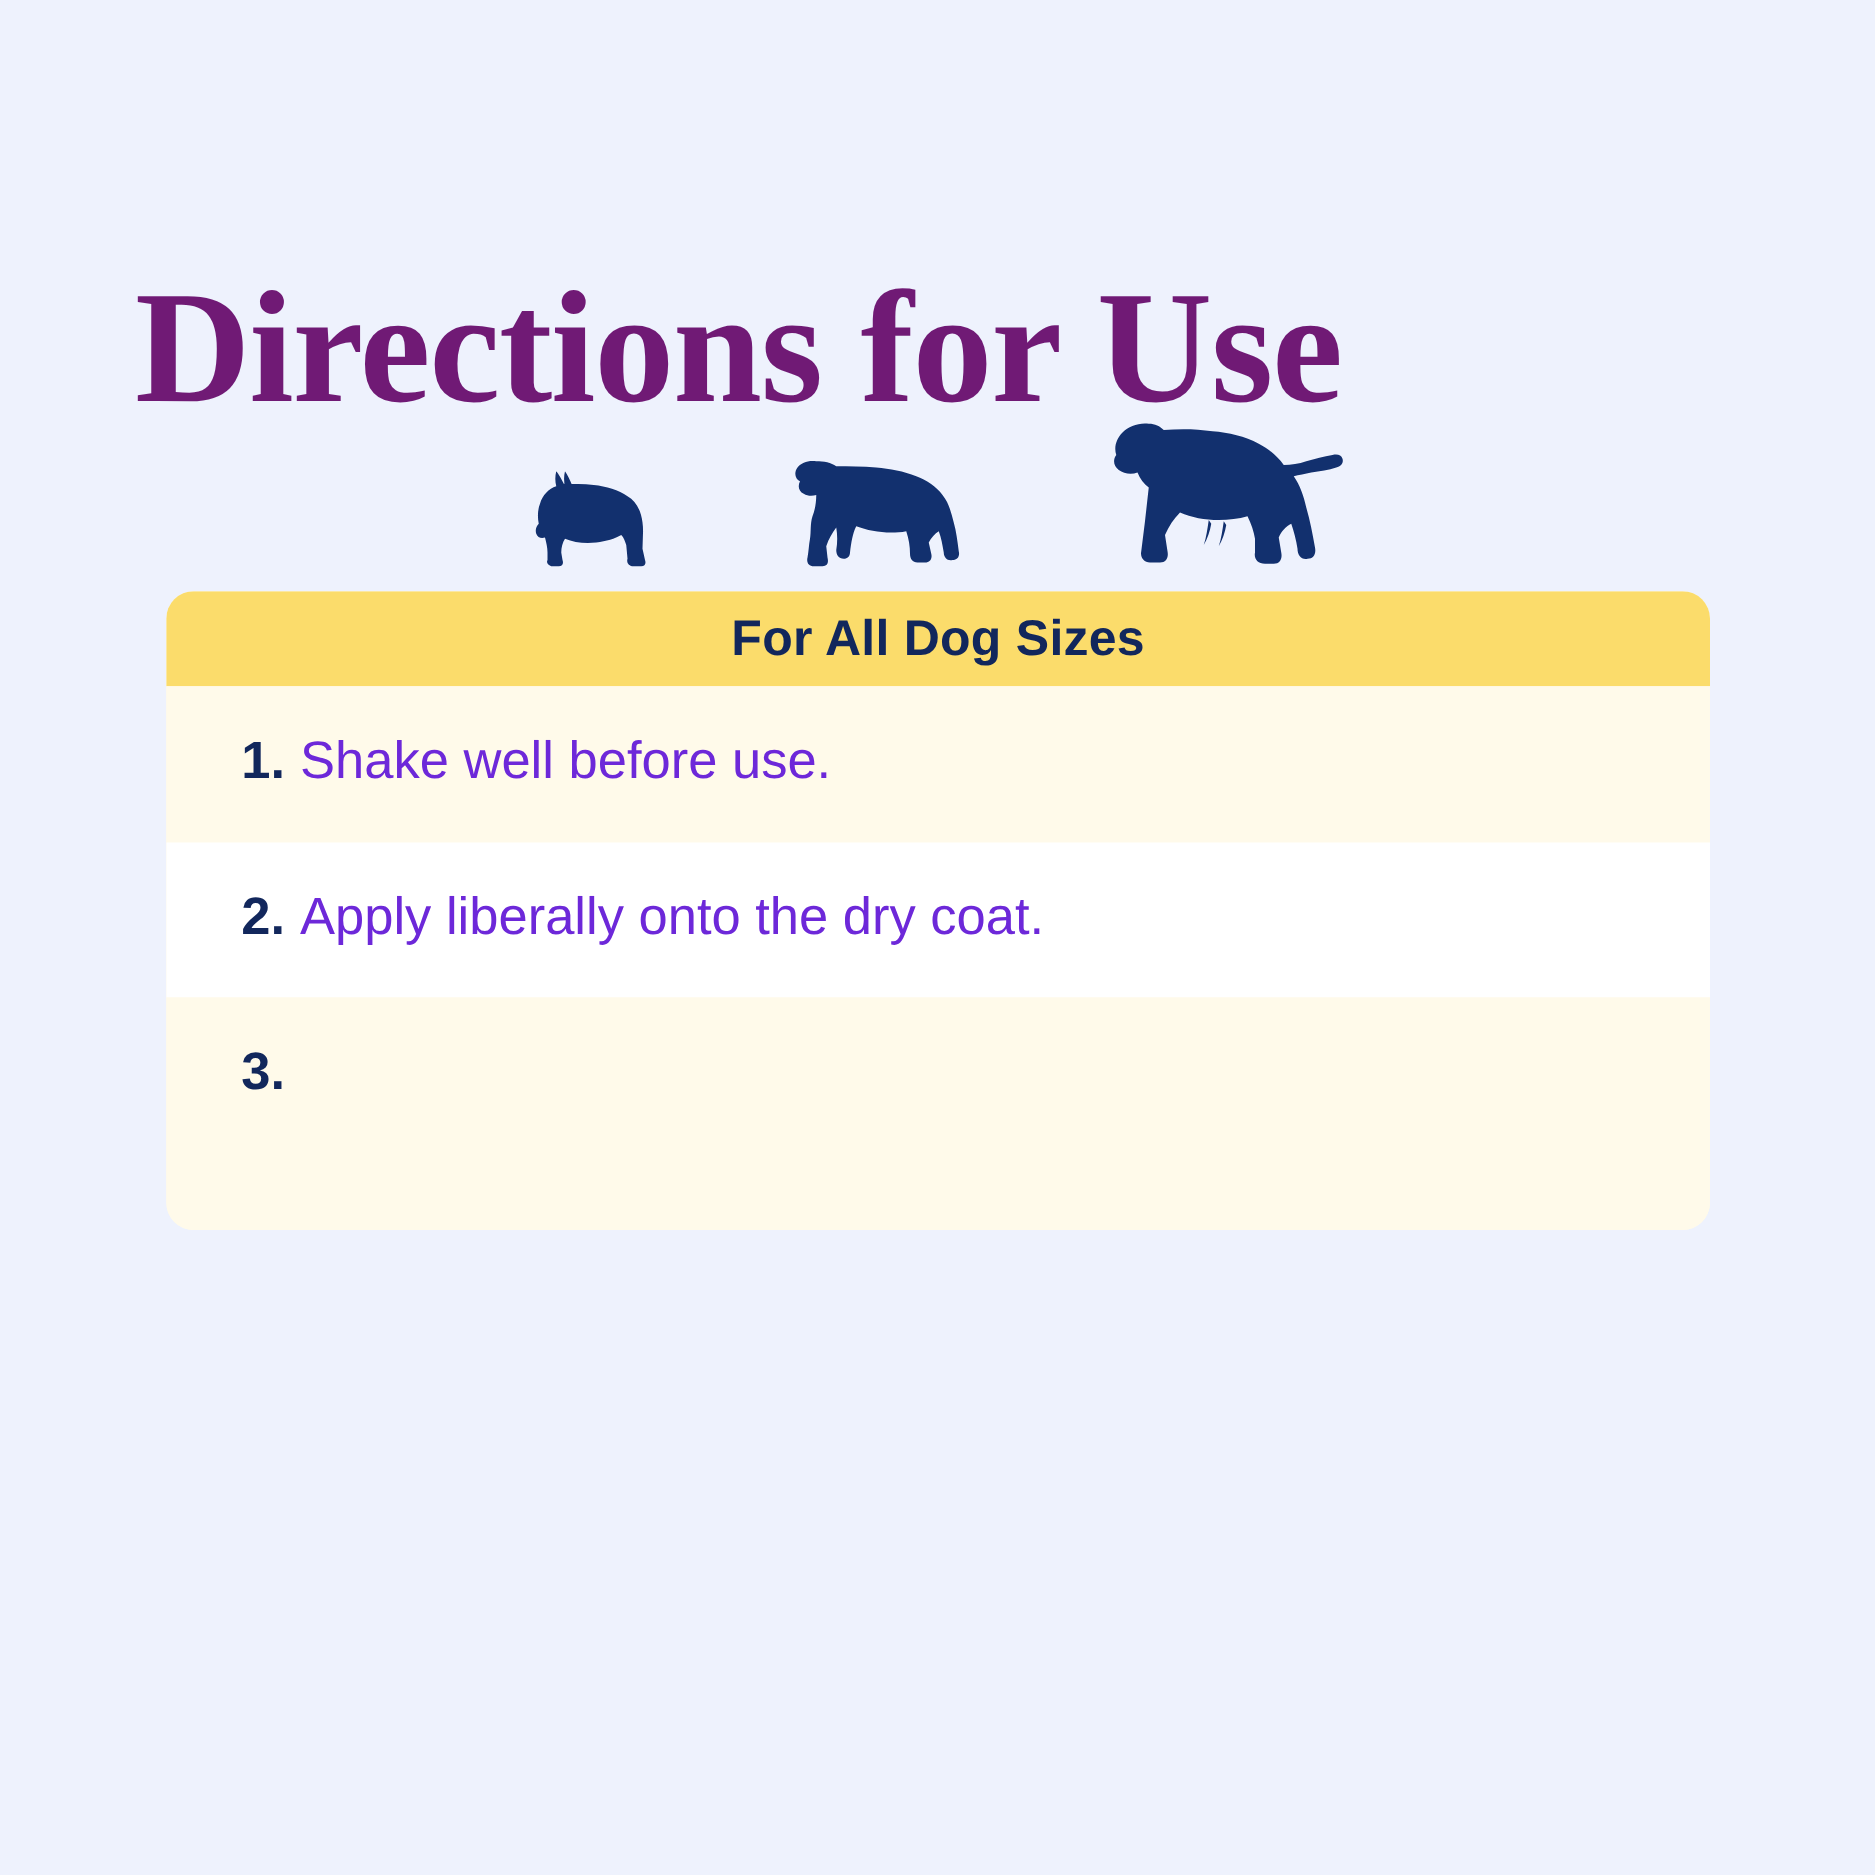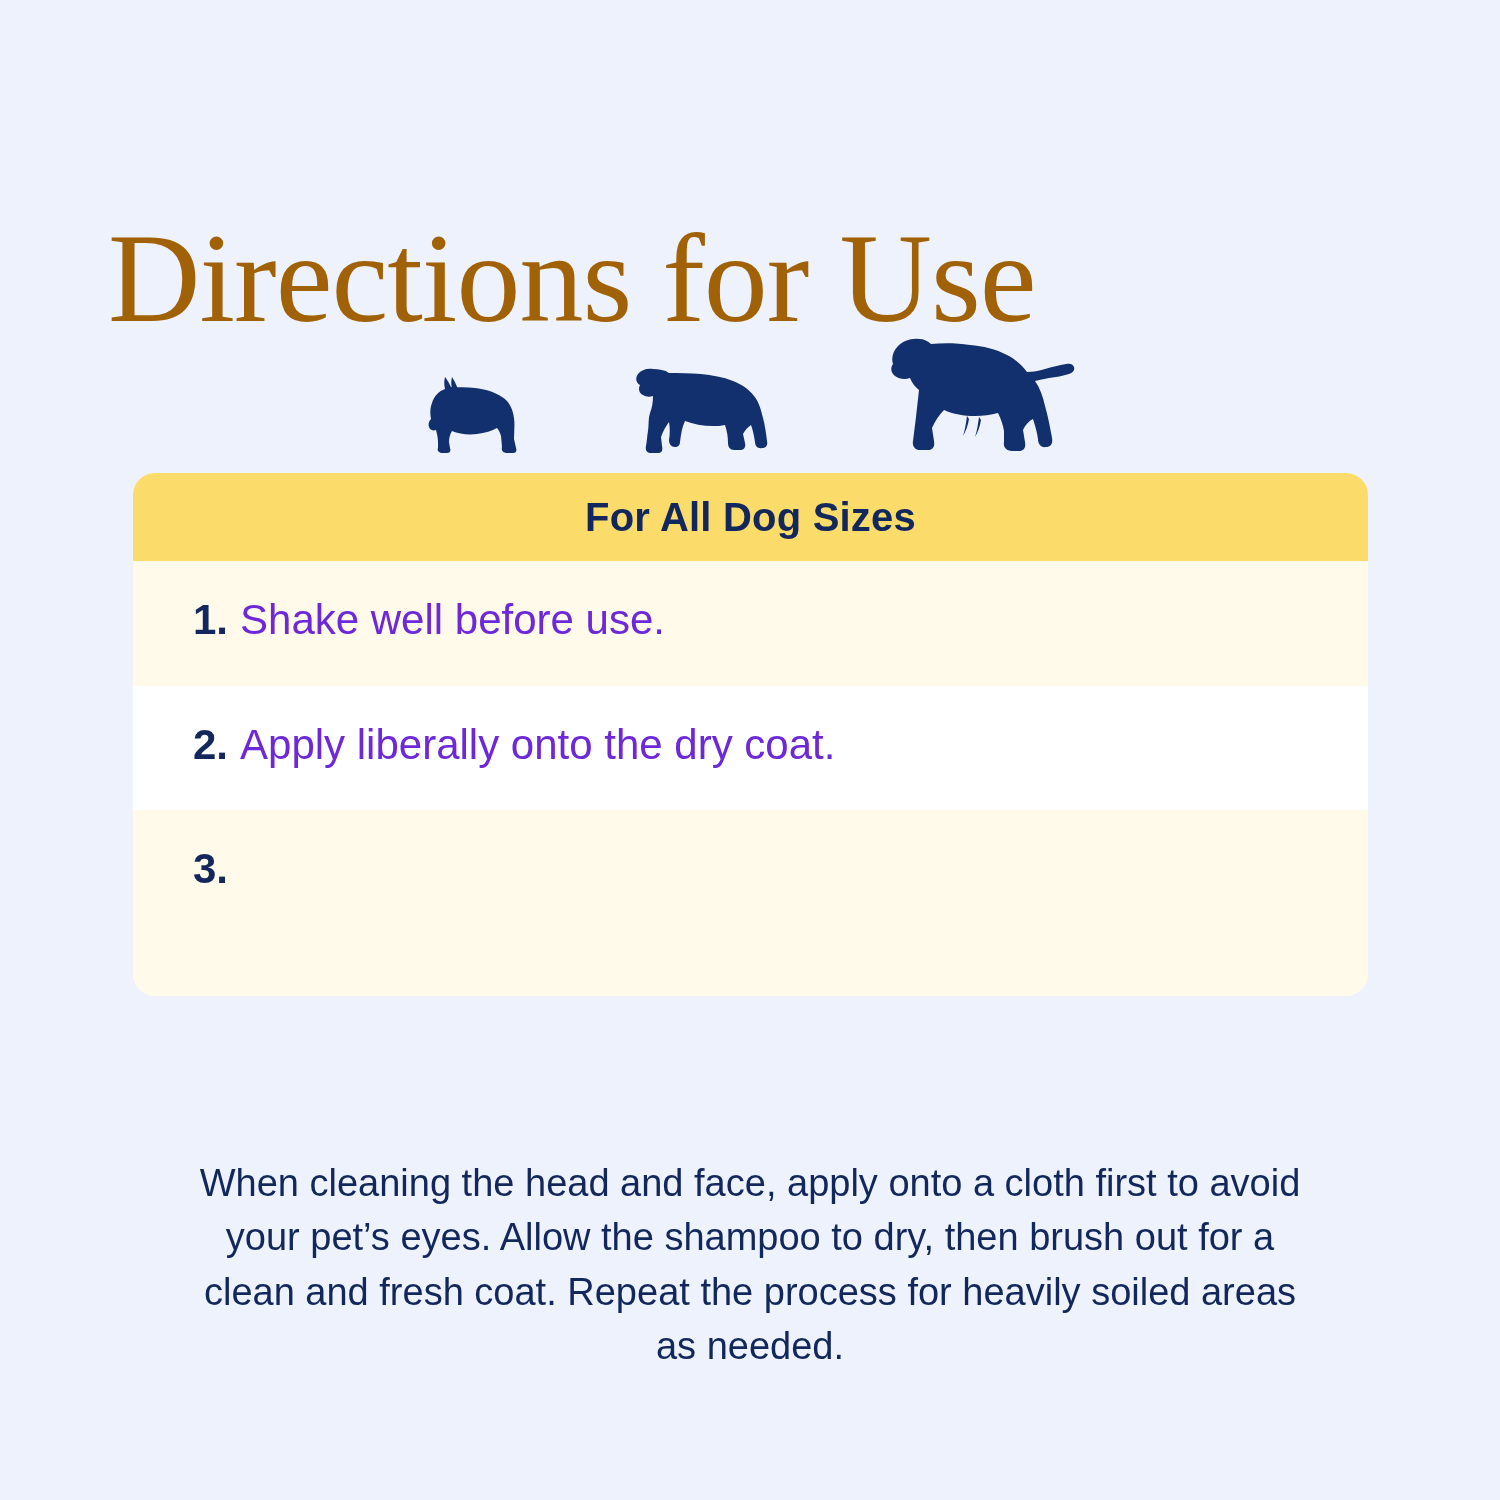--- a/index.html
+++ b/index.html
@@ -24,22 +24,22 @@
   }
 
   
   .page-title {
     position: absolute;
     left: 108px;
     top: 128px;
     font-family: "Liberation Serif", "DejaVu Serif", serif;
     font-size: 128px;
     line-height: 1.0;
-    font-weight: 400;
-    color: #a16207;
+    font-weight: 700;
+    color: #701a75;
     letter-spacing: -1px;
     white-space: nowrap;
   }
 
   
   .dogs-row {
     position: absolute;
     left: 0;
     top: 305px;
     width: 1500px;
@@ -58,21 +58,21 @@
     left: 133px;
     top: 473px;
     width: 1235px;
     border-radius: 22px;
     overflow: hidden;
     background: #fffaea;
   }
 
   .card-header {
     background: #fbdc6b;
-    height: 88px;
+    height: 76px;
     display: flex;
     align-items: center;
     justify-content: center;
   }
   .card-header-title {
     font-family: "Liberation Sans", sans-serif;
     font-size: 40px;
     font-weight: 700;
     color: #12275c;
     letter-spacing: 0.2px;
@@ -211,15 +211,14 @@
         <span class="step-text">Apply liberally onto the dry coat.</span>
       </li>
 
       <li class="step-row cream r3">
         <span class="step-num">3.</span>
       </li>
 
     </ol>
   </div>
 
-  <p class="footer-note">When cleaning the head and face, apply onto a cloth first to avoid your pet’s eyes. Allow the shampoo to dry, then brush out for a clean and fresh coat. Repeat the process for heavily soiled areas as needed.</p>
 
 </div>
 
 </body></html>

